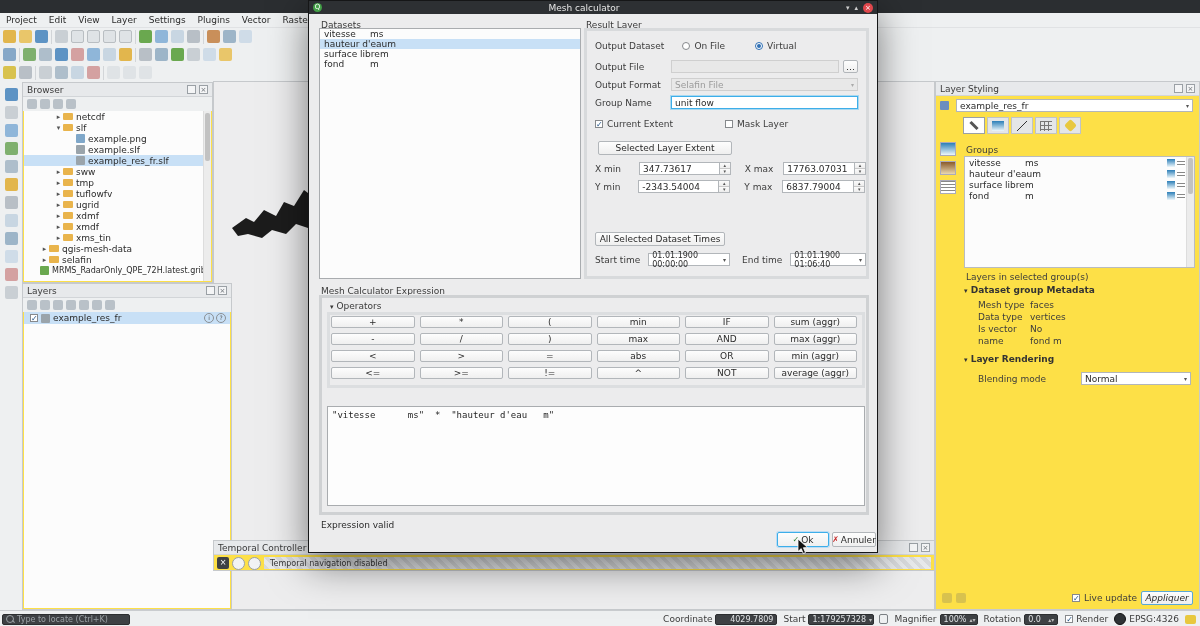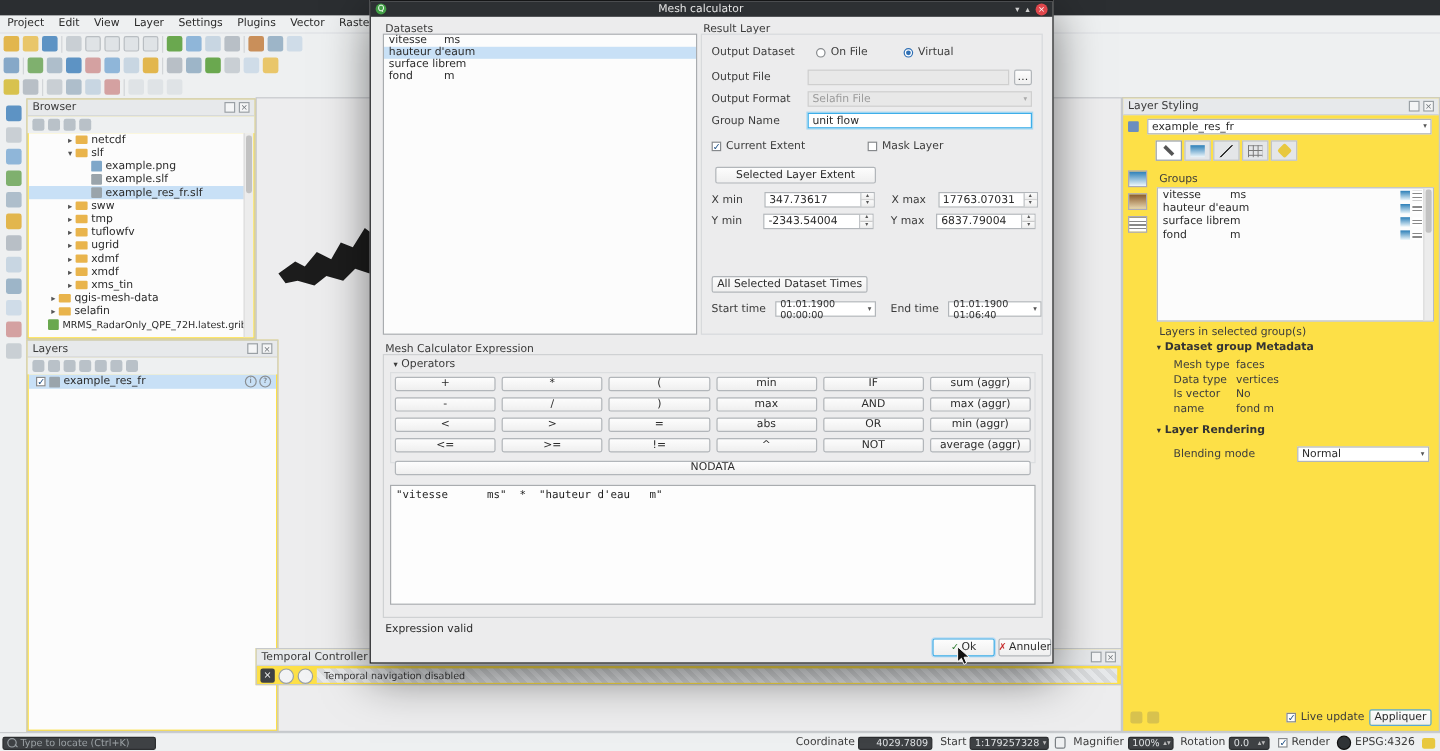--- a/index.html
+++ b/index.html
@@ -48,21 +48,21 @@
   .radio.on{border-color:#2f6fb4;}
   .radio.on::after{content:"";display:block;width:4px;height:4px;margin:1px;border-radius:50%;background:#2f6fb4;}
   .cb{width:8px;height:8px;border:1px solid #86898c;background:#fff;font-size:8px;line-height:8px;
       text-align:center;color:#1d4f84;flex:none;box-sizing:border-box;}
   .lbl{font-size:9px;color:#3c3c3c;white-space:nowrap;}
   .row{position:absolute;display:flex;align-items:center;gap:4px;}
   
   .dialog{position:absolute;left:308px;top:0;width:570px;height:553px;background:#ececed;
           border:1px solid #151617;box-shadow:0 12px 36px rgba(0,0,0,.5);z-index:10;box-sizing:border-box;}
   .dtitle{height:13px;background:#2d3033;display:flex;align-items:center;color:#e6e6e6;font-size:9px;padding:0 4px;}
-  .dframe{position:absolute;border:1px solid #0c4a6e;box-sizing:border-box;padding-left:44px;}
+  .dframe{position:absolute;border:3px solid #0c4a6e;box-sizing:border-box;padding-left:44px;}
   .gtitle{position:absolute;font-size:9px;color:#3a3a3a;}
   .oprow{position:absolute;left:5px;right:5px;display:flex;gap:5px;}
   .opbtn{flex:1;height:12px;}
   
   .statusbar{position:absolute;left:0;top:610px;width:1200px;height:16px;background:#eef0f1;
              border-top:1px solid #c9cccf;display:flex;align-items:center;font-size:9px;}
   .sfield{background:#3e4144;color:#dfe2e4;border:1px solid #2c2e30;border-radius:2px;font-size:8px;
           display:flex;align-items:center;padding:0 3px;height:11px;box-sizing:border-box;white-space:nowrap;}
   .mag{width:6px;height:6px;border:1px solid #9aa0a4;border-radius:50%;position:relative;flex:none;margin-right:3px;}
   .mag::after{content:"";position:absolute;left:5px;top:5px;width:3px;height:1px;background:#9aa0a4;transform:rotate(45deg);}
@@ -408,21 +408,21 @@
         <span class="arw">▾</span>
       </div>
     </div>
 
     <div class="row" style="left:6px;right:6px;top:508px;height:15px;">
       <span class="stbi" style="background:#d8c24e;"></span>
       <span class="stbi" style="background:#d8c24e;"></span>
       <span style="flex:1;"></span>
       <span class="cb">✓</span>
       <span class="lbl">Live update</span>
-      <div class="btn" style="width:52px;height:14px;border-color:#5ba8d6;">
+      <div class="btn" style="width:52px;height:14px;border-color:#5ba8d6;font-style:italic;">
           <span>Appliquer</span>
         </div>
     </div>
   </div>
 
   <div class="statusbar">
     <div class="sfield" style="margin-left:2px;width:128px;">
       <span class="mag"></span>
       <span style="color:#9aa0a4;">Type to locate (Ctrl+K)</span>
     </div>
@@ -651,23 +651,20 @@
         <div class="btn opbtn">
             <span>^</span>
           </div>
         <div class="btn opbtn">
             <span>NOT</span>
           </div>
         <div class="btn opbtn">
             <span>average (aggr)</span>
           </div>
       </div>
-      <div class="btn abs" style="left:9px;right:9px;top:88px;height:12px;">
-          <span>NODATA</span>
-        </div>
       <div class="abs mono" style="left:5px;top:108px;width:538px;height:100px;background:#fdfdfd;border:1px solid #a9acaf;box-sizing:border-box;padding:3px 4px;font-size:9px;white-space:pre;color:#1e1e1e;">"vitesse      ms"  *  "hauteur d'eau   m"</div>
     </div>
     <div class="abs" style="left:12px;top:519px;font-size:9px;color:#2b2b2b;">Expression valid</div>
 
     <div class="btn abs" style="left:468px;top:531px;width:52px;height:15px;border-color:#3daee9;box-shadow:0 0 0 1px #bcdcf4;">
       <span style="color:#2e7d32;font-size:8px;margin-right:2px;">✓</span>
       <span>Ok</span>
     </div>
     <div class="btn abs" style="left:523px;top:531px;width:44px;height:15px;">
       <span style="color:#c62828;font-size:8px;margin-right:2px;">✗</span>

